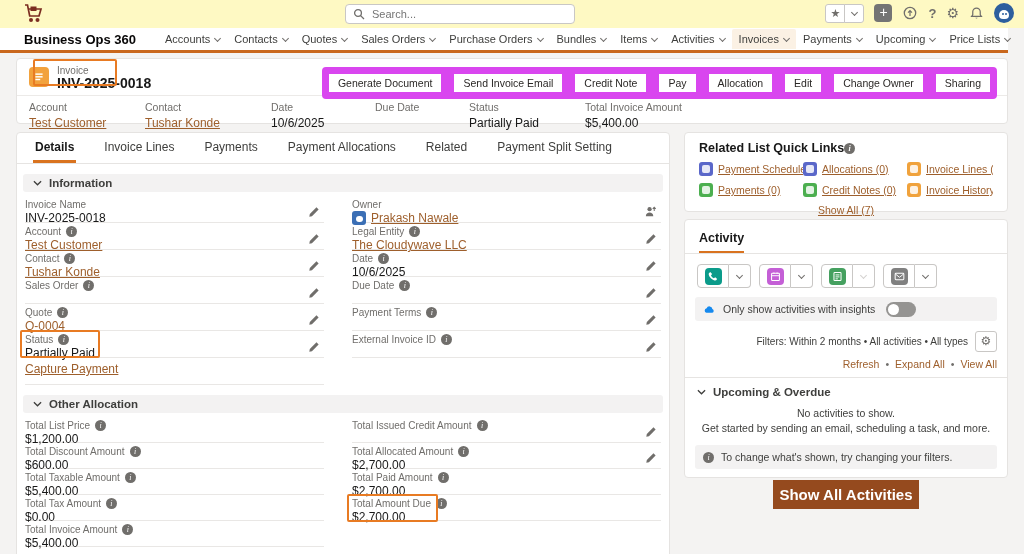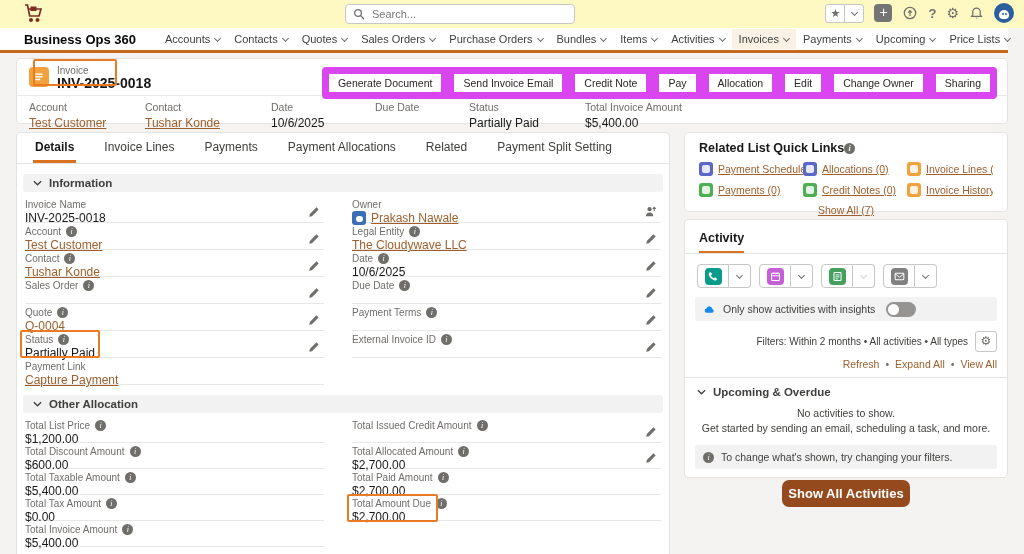--- a/index.html
+++ b/index.html
@@ -109,21 +109,21 @@
   .toggle { width:30px; height:15px; border-radius:8px; background:#959492; position:relative; margin-left:4px; cursor:pointer; }
   .toggle::after { content:""; position:absolute; left:2px; top:2px; width:11px; height:11px; border-radius:50%; background:#fff; }
   .filters { display:flex; justify-content:flex-end; align-items:center; gap:7px; margin:10px 10px 0; font-size:10px; color:#3e3e3c; }
   .gear-btn { width:22px; height:21px; border:1px solid #c9c7c5; border-radius:3px; background:#fff; text-align:center; line-height:19px; font-size:12px; color:#706e6b; cursor:pointer; }
   .act-links { display:flex; justify-content:flex-end; align-items:center; margin:6px 10px 7px; font-size:10.5px; }
   .act-links span { color:#9e5f2c; cursor:pointer; }
   .act-links span:not(:last-child)::after { content:"•"; color:#706e6b; margin:0 6px; }
   .upcoming { border-top:1px solid #e6e4e2; padding:8px 12px 0; font-weight:bold; font-size:11.5px; color:#3e3e3c; display:flex; gap:7px; align-items:center; }
   .empty { text-align:center; font-size:10.5px; color:#3e3e3c; margin-top:8px; line-height:15px; }
   .hint { margin:9px 10px 0; background:#f3f2f2; border-radius:3px; padding:6px 8px; font-size:10.5px; color:#3e3e3c; display:flex; gap:7px; align-items:center; }
-  .showall-btn { display:block; margin:11px auto 0; background:#954a1e; color:#fff; font-size:13px; font-weight:bold; border:none; border-radius:7px; padding:6px 6px; font-family:"Liberation Sans",sans-serif; cursor:pointer; }
+  .showall-btn { display:block; margin:11px auto 0; background:#954a1e; color:#fff; font-size:15px; font-weight:bold; border:none; border-radius:0; padding:6px 6px; font-family:"Liberation Sans",sans-serif; cursor:pointer; }
 
   
   .anno { position:absolute; border:2px solid #e87b23; border-radius:2px; z-index:40; pointer-events:none; }
   .anno-title { left:33px; top:59px; width:84px; height:27px; }
   .anno-status { left:20px; top:330px; width:80px; height:28px; }
   .anno-due { left:347px; top:494px; width:91px; height:28px; }
 </style>
 </head>
 <body>
 
@@ -346,23 +346,20 @@
         <div class="f-label">
             <span>Status</span>
             <span class="info-ic"></span>
           </div>
         <div class="f-value">Partially Paid</div>
         <svg class="pencil" width="12" height="12" viewBox="0 0 14 14">
             <path d="M9.9 1.6l2.5 2.5-7.8 7.8-3.1.6.6-3.1z" fill="#706e6b"></path>
           </svg>
       </div>
       <div class="field">
-        <div class="f-label">
-            <span>Payment Link</span>
-          </div>
         <div class="f-value link">Capture Payment</div>
       </div>
     </div>
 
     <div class="col-r">
       <div class="field">
         <div class="f-label">
             <span>Owner</span>
           </div>
         <div class="f-value">

